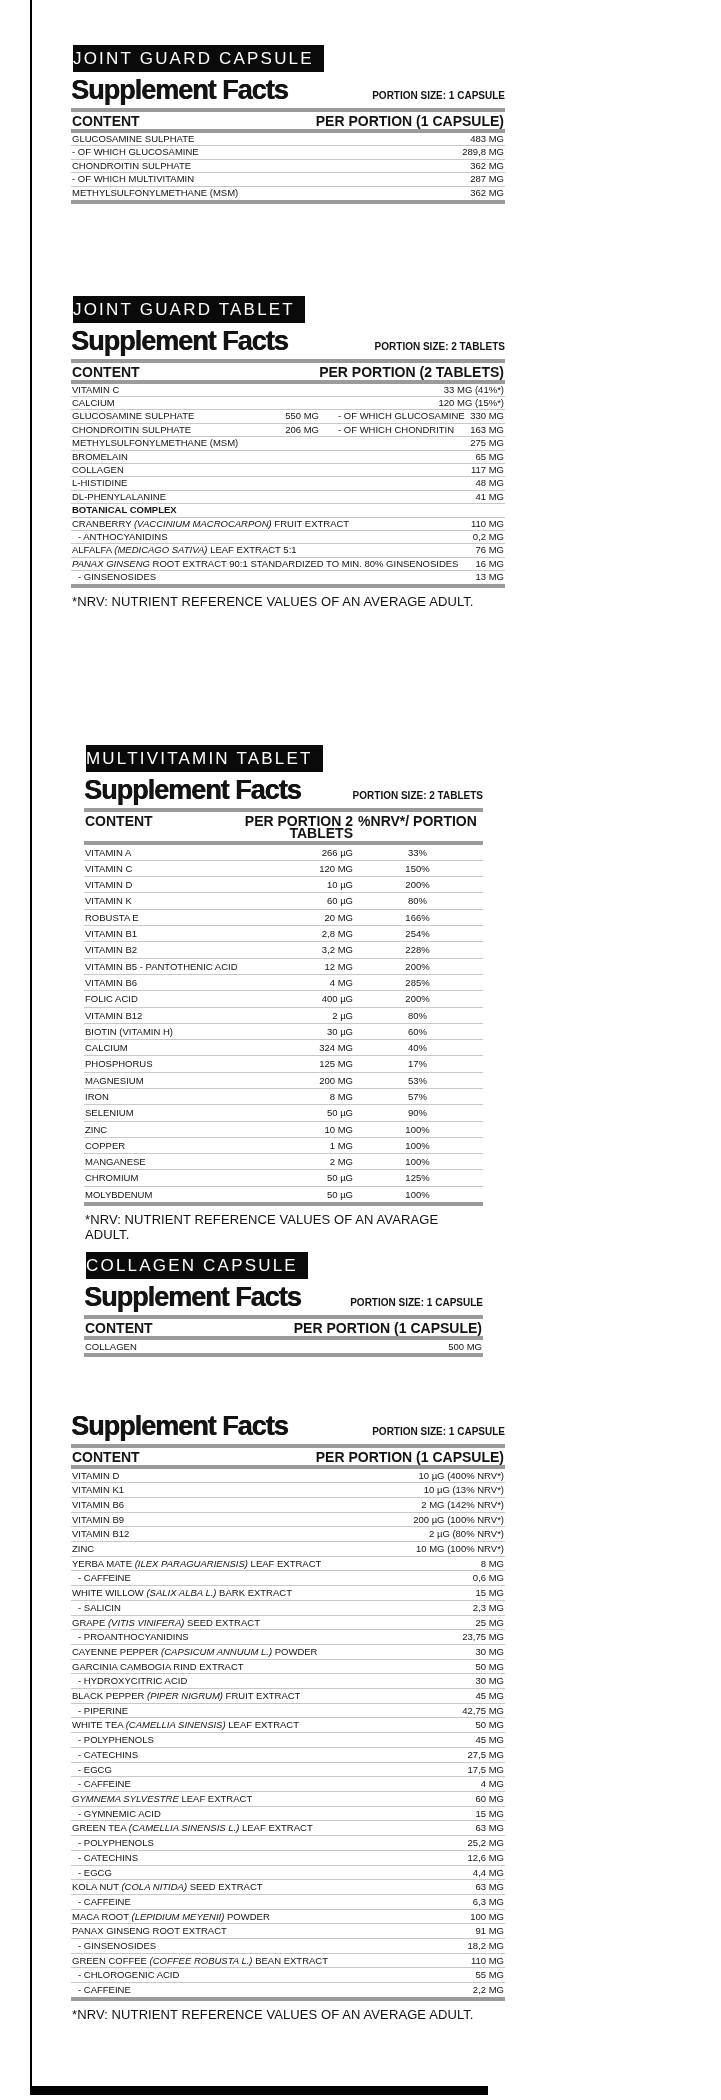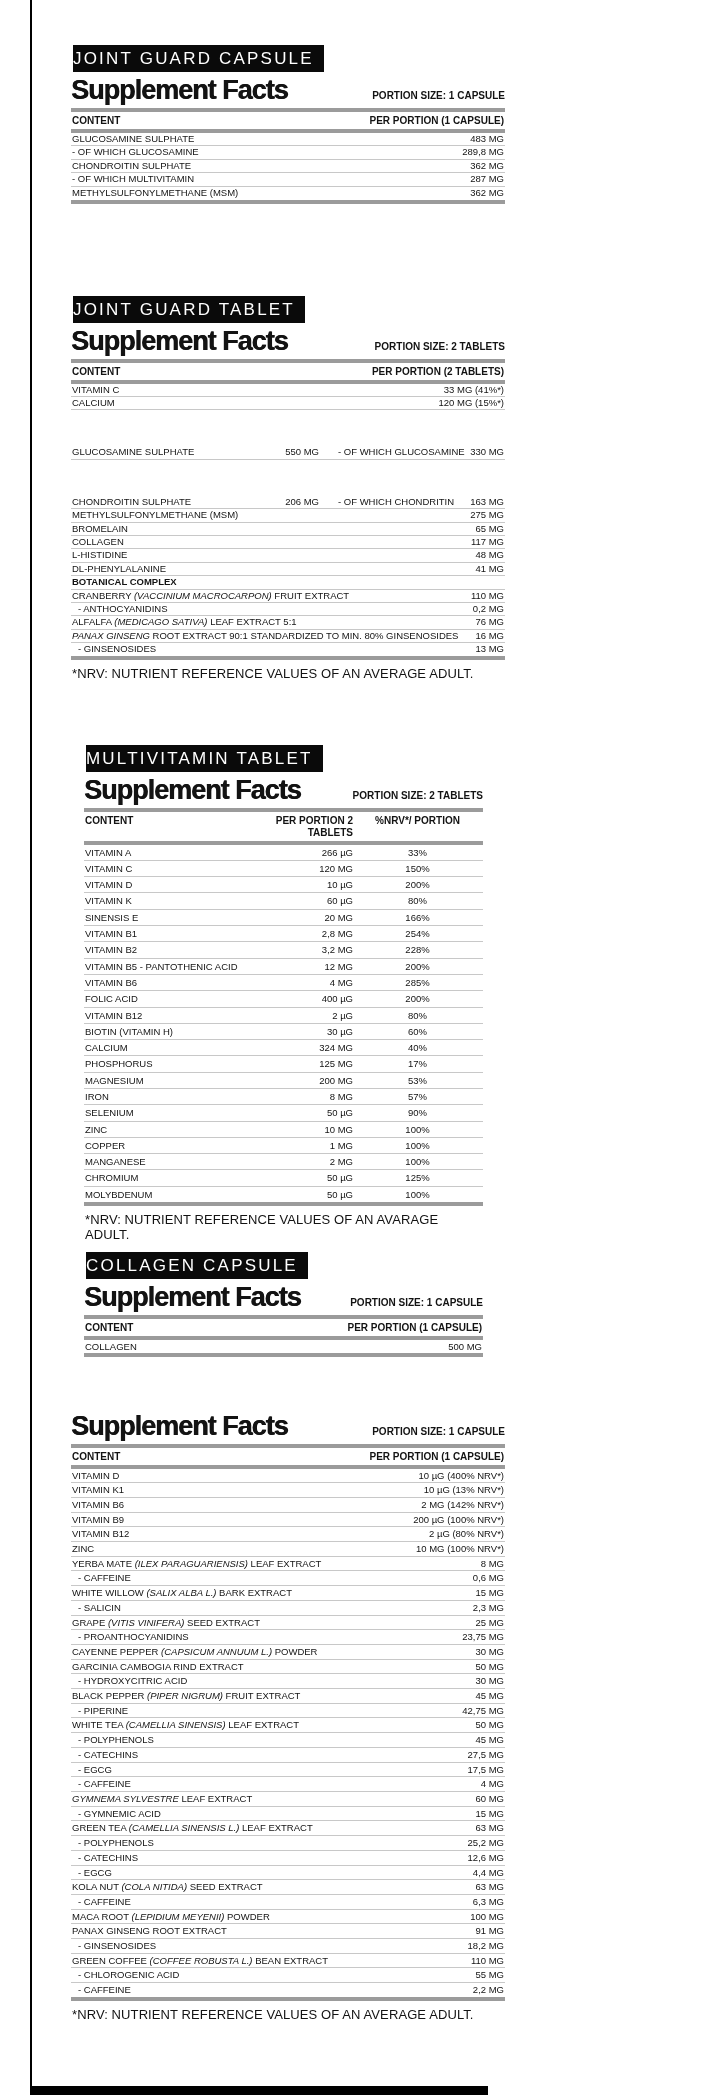--- a/index.html
+++ b/index.html
@@ -31,21 +31,21 @@
   .sf-title {
     font-size:27px; font-weight:bold; letter-spacing:-1px; line-height:1.02;
     text-shadow:0.6px 0 currentColor;
     white-space:nowrap;
   }
   .portion { font-size:10px; font-weight:bold; letter-spacing:0; padding-bottom:4px; white-space:nowrap; }
 
   .thickbar { height:4px; background:#9b9b9b; }
   .thead {
     display:flex; justify-content:space-between;
-    font-weight:bold; font-size:10px; line-height:12px;
+    font-weight:bold; font-size:14px; line-height:12px;
     padding:3px 1px 2px 1px;
   }
   .thead.three { display:grid; grid-template-columns:150px 118px 1fr; }
   .thead.three .h-amount { text-align:right; }
   .thead.three .h-pct { text-align:center; }
 
   .rows { }
   .row {
     display:flex; justify-content:space-between; align-items:baseline;
     font-size:9.5px; border-bottom:1px solid #c8c8c8; padding:0 1px;
@@ -55,21 +55,21 @@
   .p3 .row { line-height:15.3px; }
   .p4 .row { line-height:13px; }
   .p5 .row { line-height:13.7px; }
   .rows .row:last-child { border-bottom:none; }
   .row .lbl { white-space:nowrap; }
   .row .val { white-space:nowrap; text-align:right; }
   .row.bold .lbl { font-weight:bold; }
   .row.indent .lbl { padding-left:6px; }
 
   .row.four { display:grid; grid-template-columns:195px 52px 143px 1fr; }
-  .row.four .mid { text-align:right; white-space:nowrap;margin-top:36px; }
+  .row.four .mid { text-align:right; white-space:nowrap; }
   .row.four .sub { padding-left:19px; white-space:nowrap; }
   .row.four .val { text-align:right; }
 
   .row.three { display:grid; grid-template-columns:150px 118px 1fr; }
   .row.three .amt { text-align:right; white-space:nowrap; }
   .row.three .val { text-align:center; }
 
   .footnote { font-size:13px; margin-top:6px; padding-left:1px; letter-spacing:0.1px; }
 
   i { font-style:italic; }
@@ -227,21 +227,21 @@
           <span class="lbl">VITAMIN D</span>
           <span class="amt">10 µG</span>
           <span class="val">200%</span>
         </div>
         <div class="row three">
           <span class="lbl">VITAMIN K</span>
           <span class="amt">60 µG</span>
           <span class="val">80%</span>
         </div>
         <div class="row three">
-          <span class="lbl">SINENSIS E</span>
+          <span class="lbl">ROBUSTA E</span>
           <span class="amt">20 MG</span>
           <span class="val">166%</span>
         </div>
         <div class="row three">
           <span class="lbl">VITAMIN B1</span>
           <span class="amt">2,8 MG</span>
           <span class="val">254%</span>
         </div>
         <div class="row three">
           <span class="lbl">VITAMIN B2</span>

